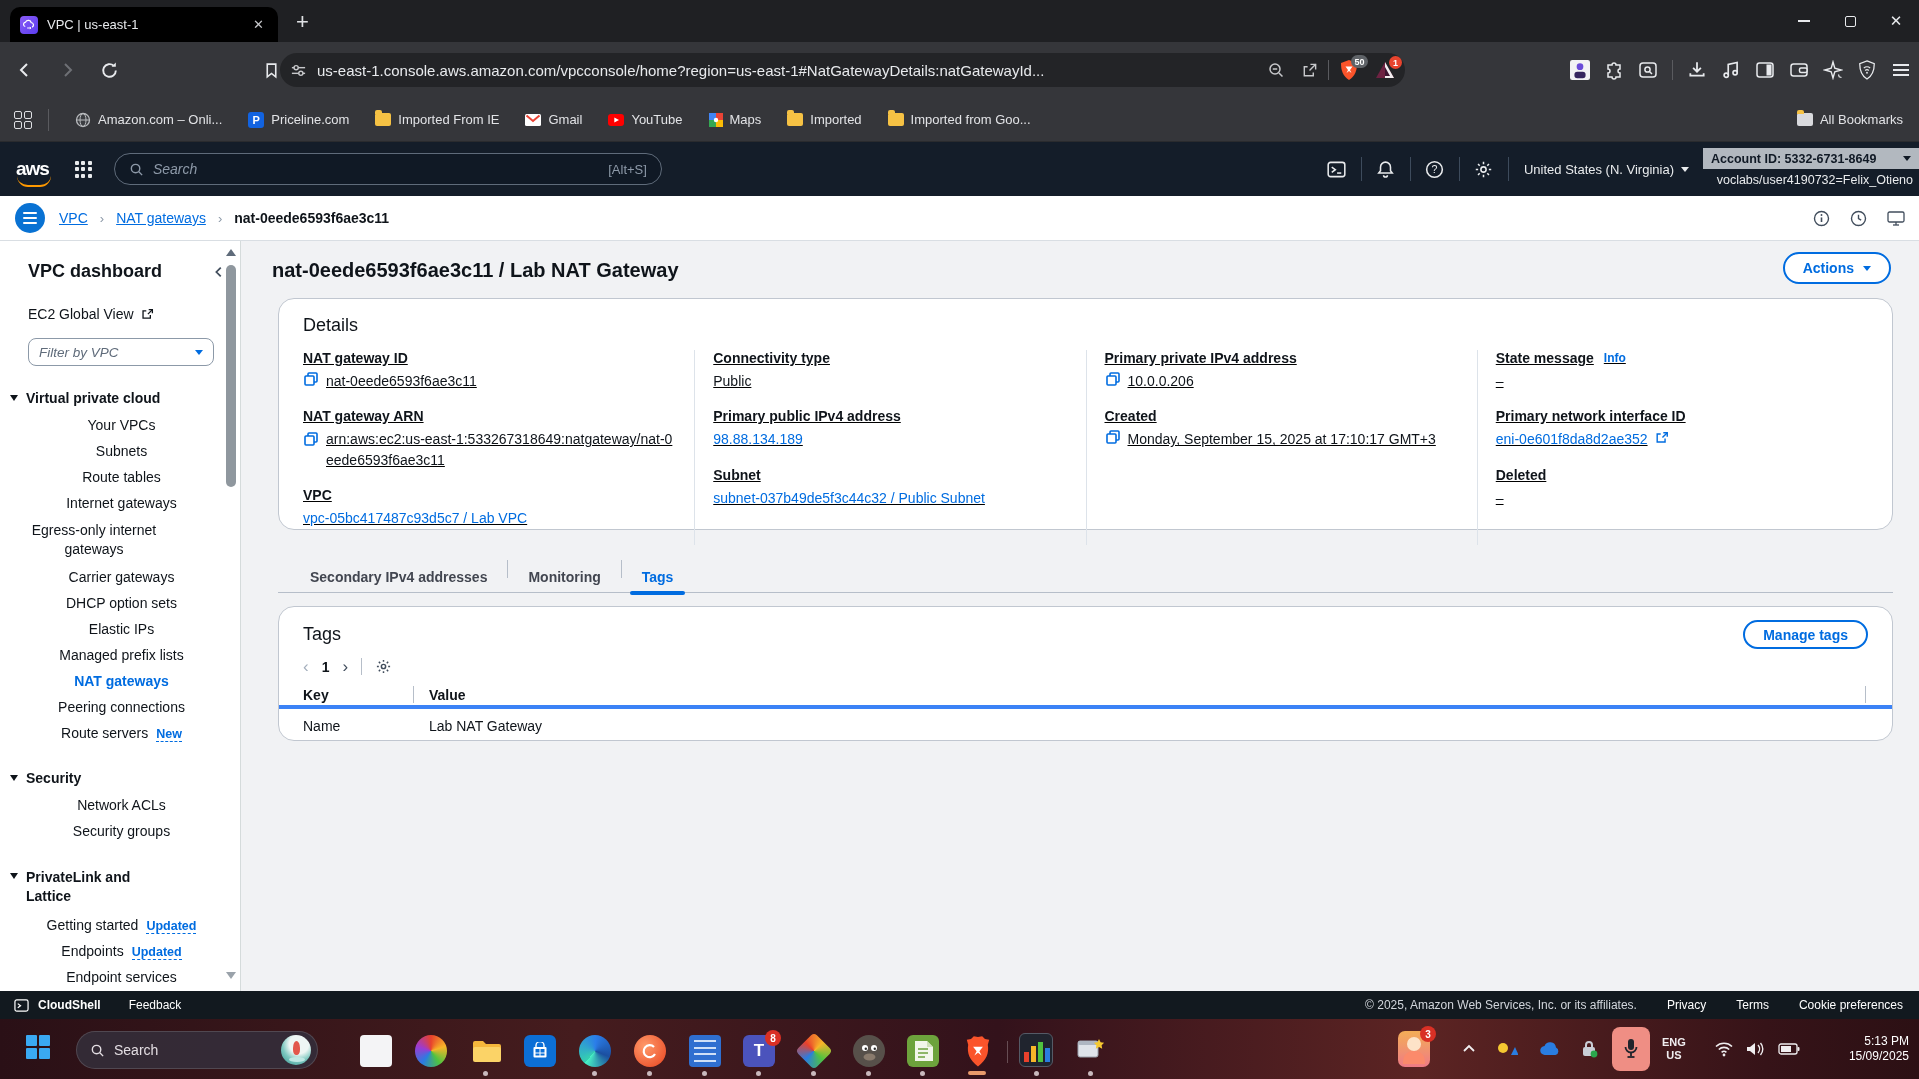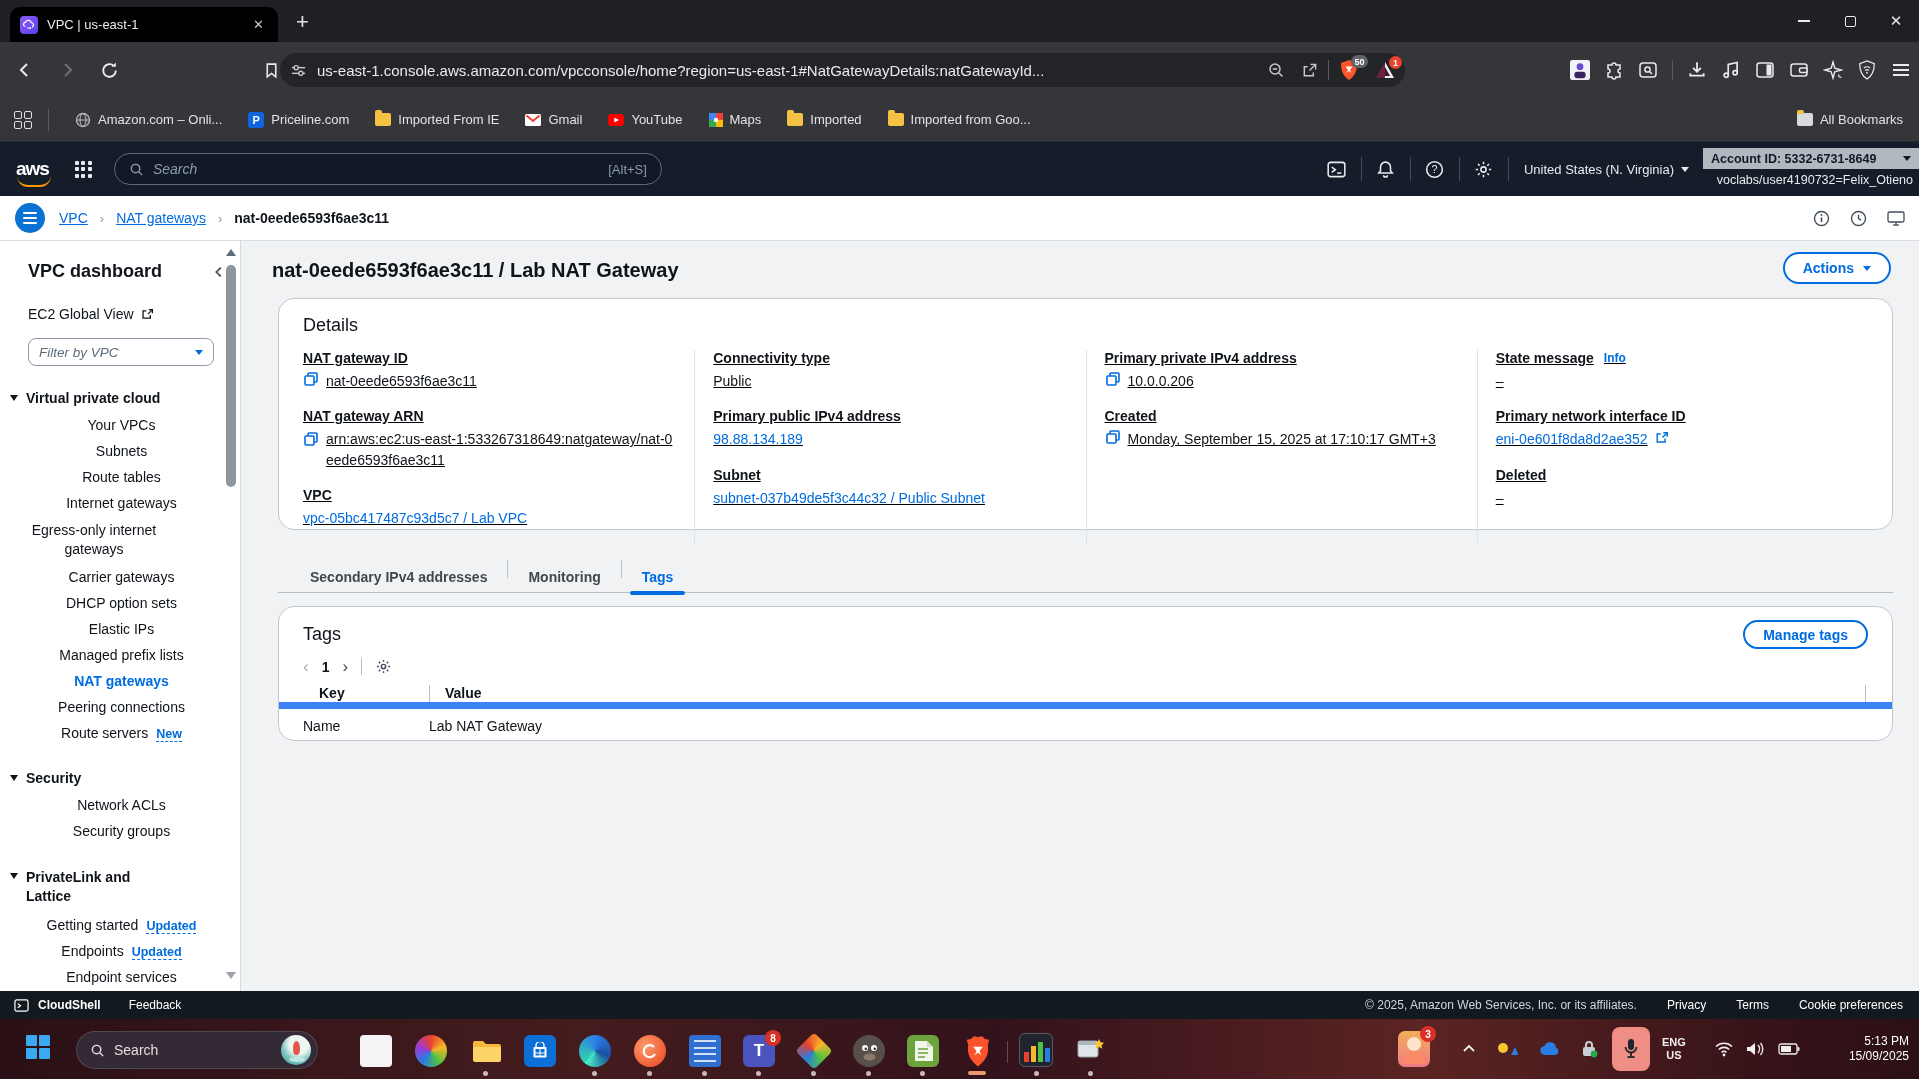--- a/index.html
+++ b/index.html
@@ -105,21 +105,21 @@
 .tp-row1{display:flex;justify-content:space-between;align-items:center;padding:13px 24px 0;}
 .managetags{height:29px;padding:0 18px;}
 .tp-row2{display:flex;justify-content:space-between;align-items:center;padding:9px 24px 7px;}
 .tsearch{width:650px;height:28px;border:1px solid #7d8998;border-radius:8px;display:flex;align-items:center;padding:0 9px;gap:7px;color:#8b95a7;background:#fff;}
 .tsearch input{border:none;outline:none;flex:1;font-size:13.5px;font-style:italic;font-family:"Liberation Sans",sans-serif;color:#414d5c;}
 .tsearch input::placeholder{color:#8b95a7;font-style:italic;}
 .tp-ctl{display:flex;align-items:center;gap:13px;}
 .pgch{font-size:17px;color:#414d5c;line-height:1;}
 .pgch.dis{color:#a4afbd;}
 .pgnum{font-size:14px;font-weight:bold;color:#0f141a;}
-.tp-thead{display:flex;align-items:center;height:25px;margin:2px 0 0;padding:0 40px;border-bottom:7px solid #3b82f6;font-weight:bold;color:#0f141a;position:relative;}
+.tp-thead{display:flex;align-items:center;height:25px;margin:2px 0 0;padding:0 24px;border-bottom:4px solid #3b82f6;font-weight:bold;color:#0f141a;position:relative;}
 .c1{width:110px;}
 .vsep-l{width:1px;height:17px;background:#b6bec9;margin-right:15px;}
 .endsep{position:absolute;right:26px;width:1px;height:17px;background:#b6bec9;}
 .tp-trow{display:flex;align-items:center;height:33px;padding:0 24px;color:#0f141a;}
 .tp-trow .c1{width:126px;}
 
 #awsfoot{position:absolute;top:991px;left:0;width:1919px;height:28px;background:#12191f;display:flex;align-items:center;color:#fff;font-size:12px;}
 .ft-left{display:flex;align-items:center;gap:9px;margin-left:14px;}
 .ft-fb{margin-left:28px;}
 .ft-right{position:absolute;right:16px;display:flex;align-items:center;gap:30px;}

